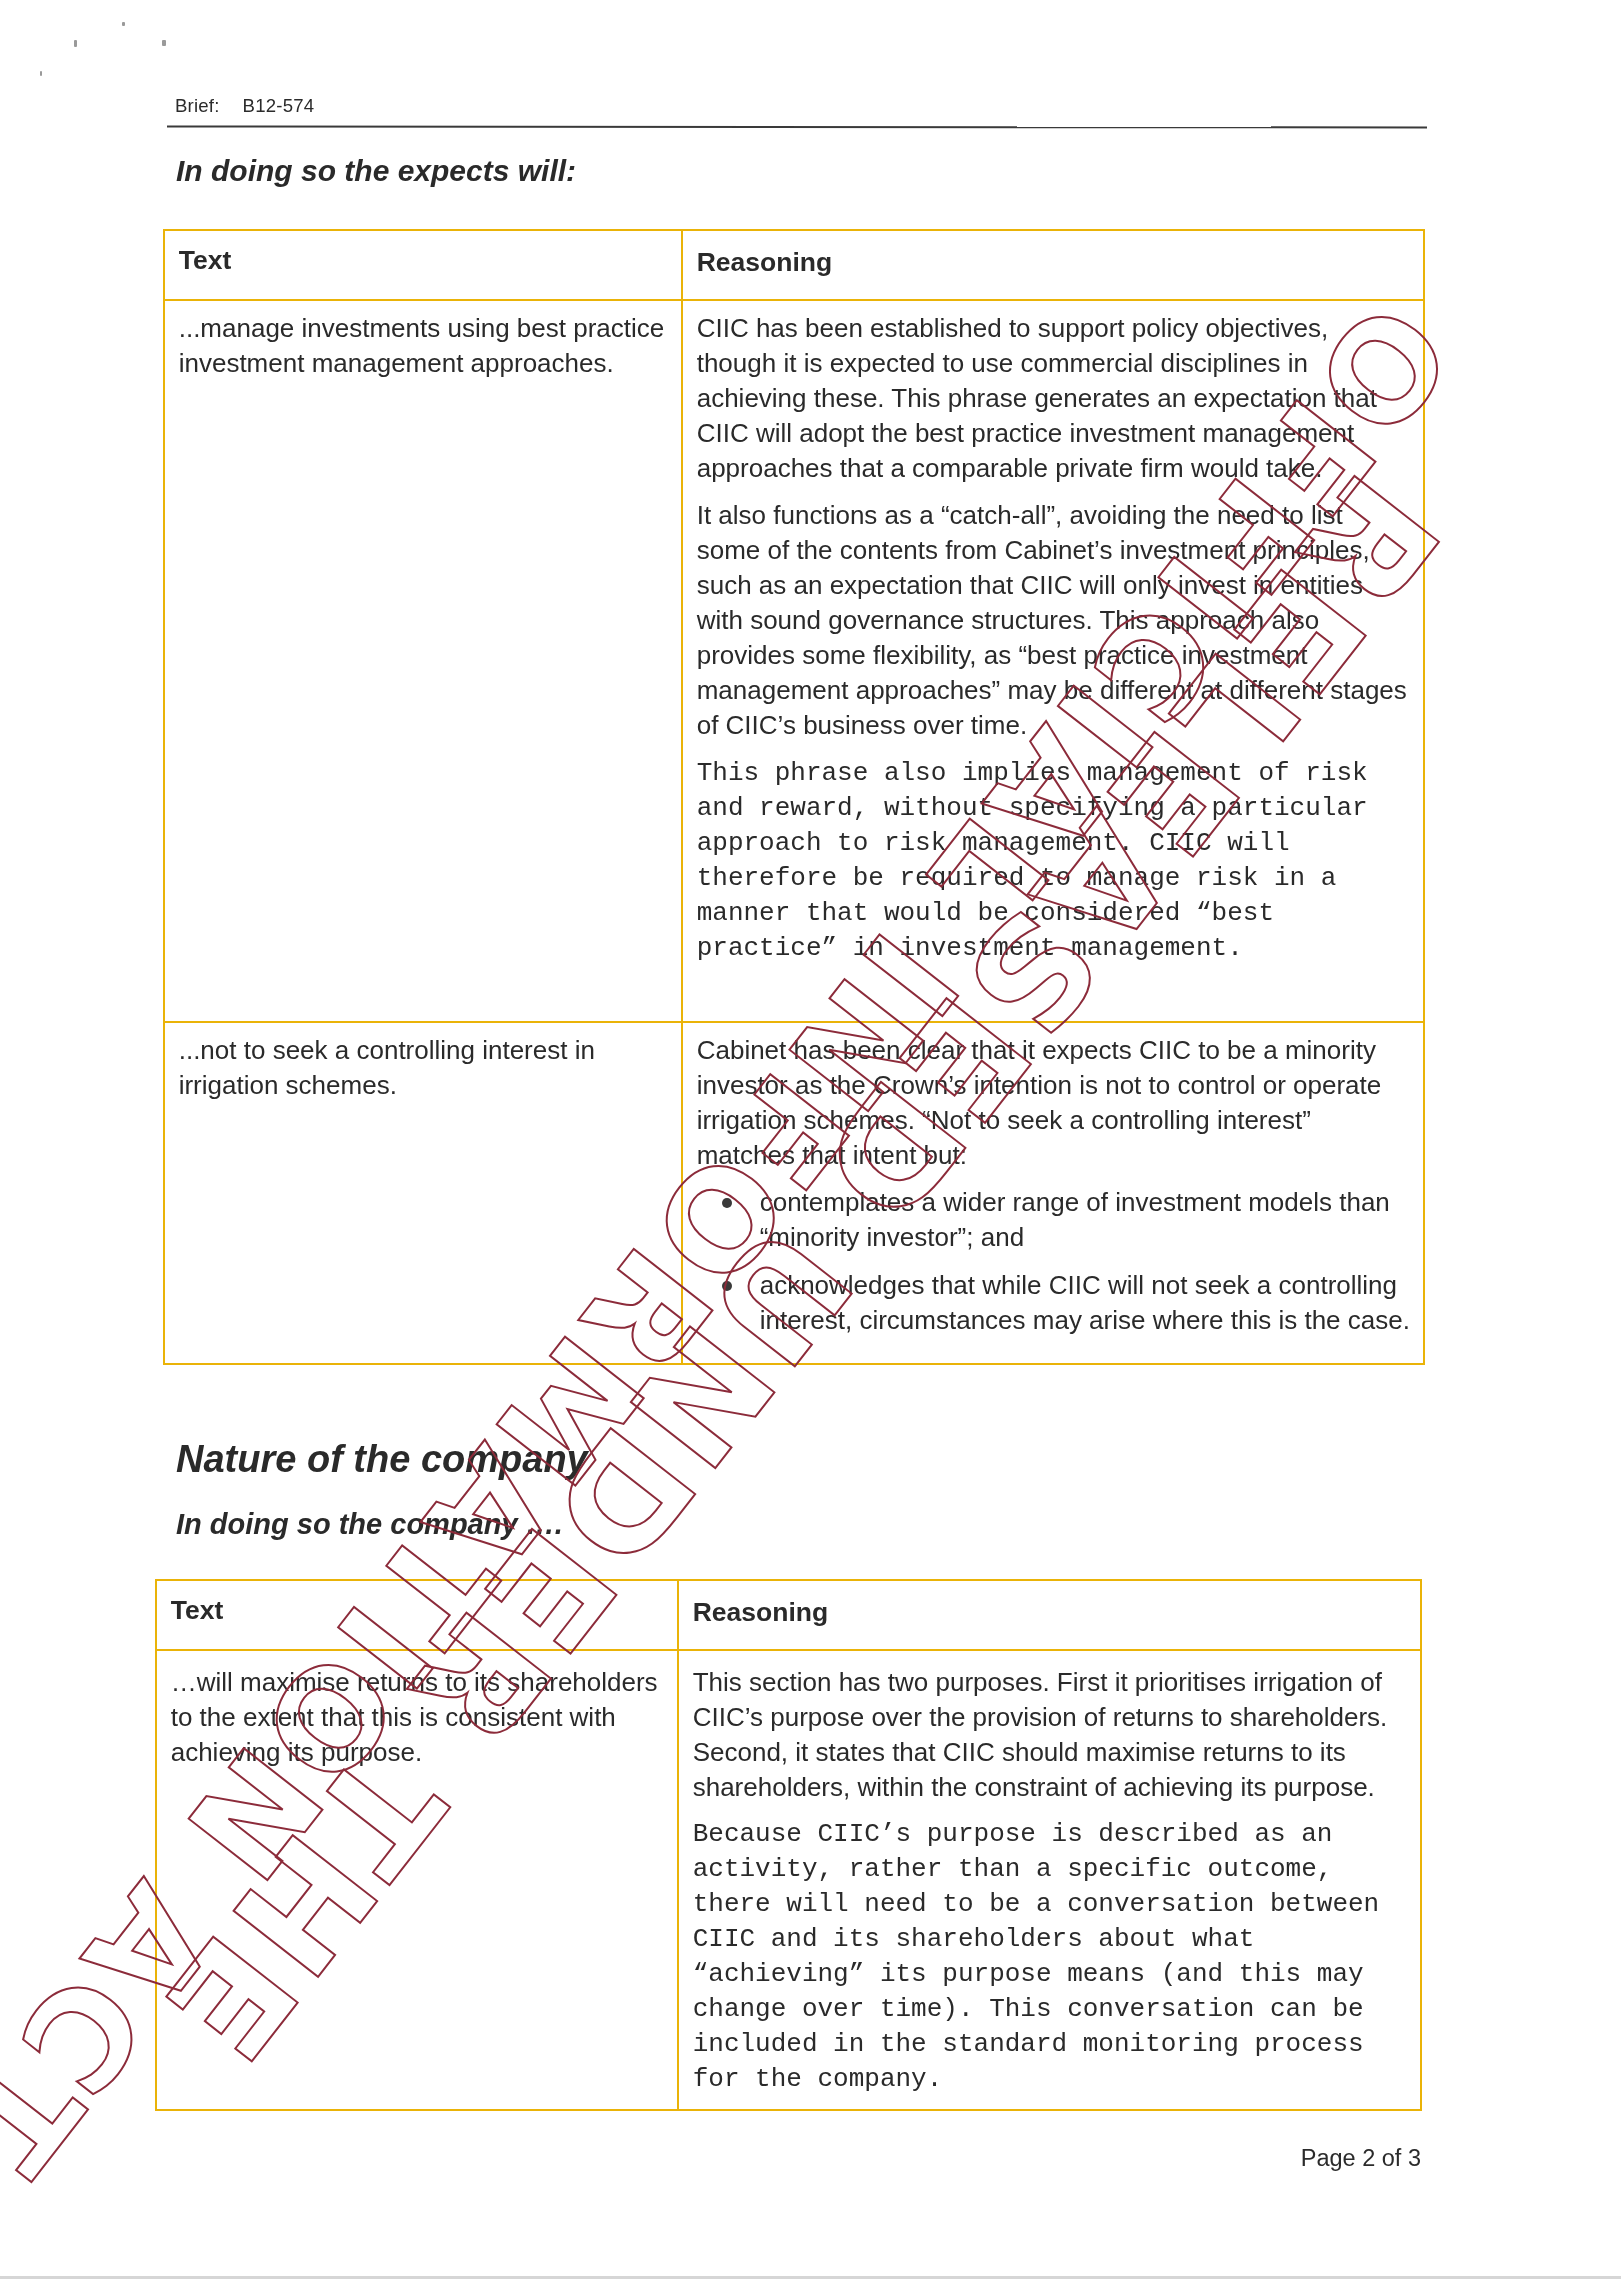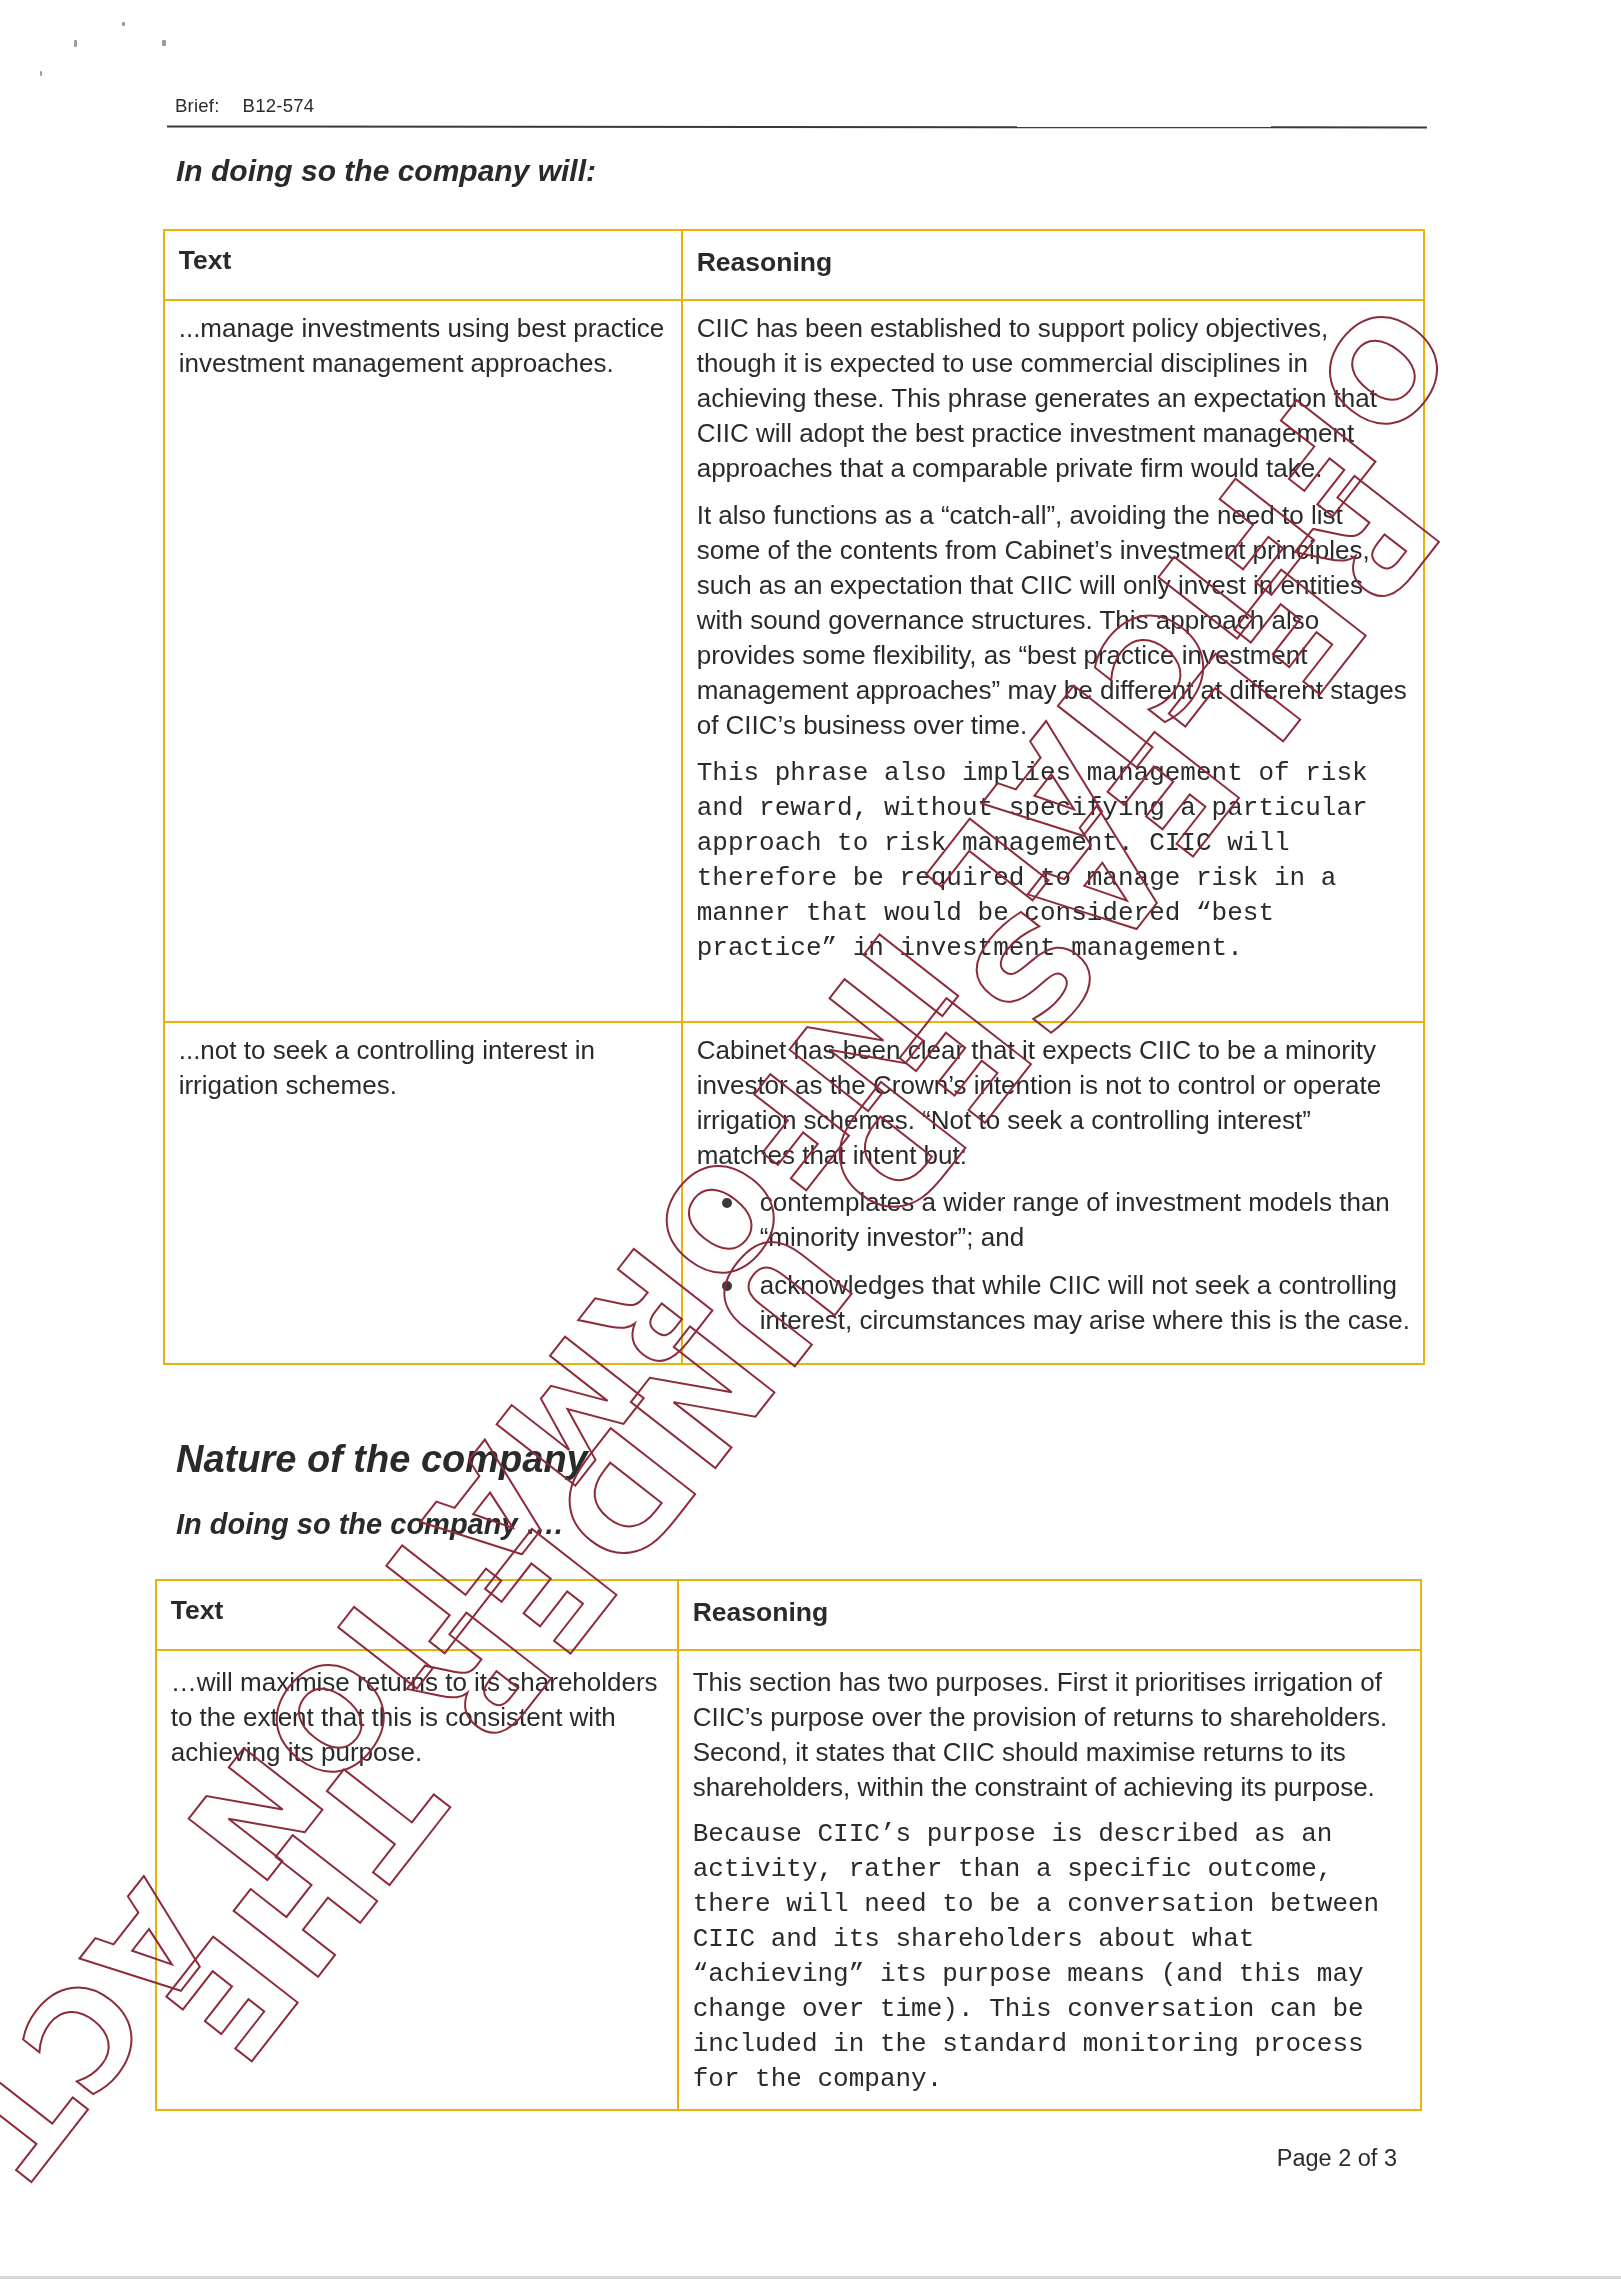--- a/index.html
+++ b/index.html
@@ -30,21 +30,21 @@
   table.doc td.reason .cell { padding-left: 13.7px; padding-right: 9.8px; }
   .para { margin: 0 0 12.7px 0; }
   .para:last-child { margin-bottom: 0; font-family: Liberation Mono, monospace; }
   ul.bullets { list-style: none; margin: 11.8px 0 0 0; padding: 0; }
   ul.bullets li { position: relative; padding-left: 63px; margin-bottom: 12.7px; }
   ul.bullets li .dot {
     position: absolute; left: 25.5px; top: 12.7px; width: 9.8px; height: 9.8px;
     border-radius: 50%; background: #3a3a3a;
   }
 
-  .page-number { right: 224px; top: 2145px; font-size: 23.5px; color: #2b2b2b; }
+  .page-number { right: 200px; top: 2145px; font-size: 23.5px; color: #2b2b2b; }
   .bottom-rule { left: 0; top: 2276px; width: 1621px; height: 2.9px; background: #d6d6d6; }
 
   
   .stamp {
     position: absolute; left: 0; top: 0; width: 1621px; height: 2294px;
     pointer-events: none;
   }
   .stamp-line {
     position: absolute; white-space: nowrap;
     font-family: "DejaVu Sans", "Liberation Sans", sans-serif;
@@ -59,21 +59,21 @@
 <div class="speck" style="left:122px;top:21.6px;width:2.9px;height:4.9px;"></div>
 <div class="speck" style="left:74px;top:40px;width:2.9px;height:6.9px;"></div>
 <div class="speck" style="left:162px;top:40px;width:3.9px;height:5.9px;"></div>
 <div class="speck" style="left:40px;top:71px;width:2px;height:4.9px;"></div>
 
 <div class="abs brief">
   <span>Brief:</span><span class="code">B12-574</span>
 </div>
 <div class="abs header-rule"></div>
 
-<div class="abs section-heading" style="top:154px;">In doing so the company will:</div>
+<div class="abs section-heading" style="top:154px;">In doing so the expects will:</div>
 
 <table class="doc" style="left:163px; top:229px; width:1259px;">
   <colgroup>
       <col style="width:518px">
       <col style="width:742px">
     </colgroup>
   <thead>
     <tr>
       <th>
           <div class="cell">Text</div>

